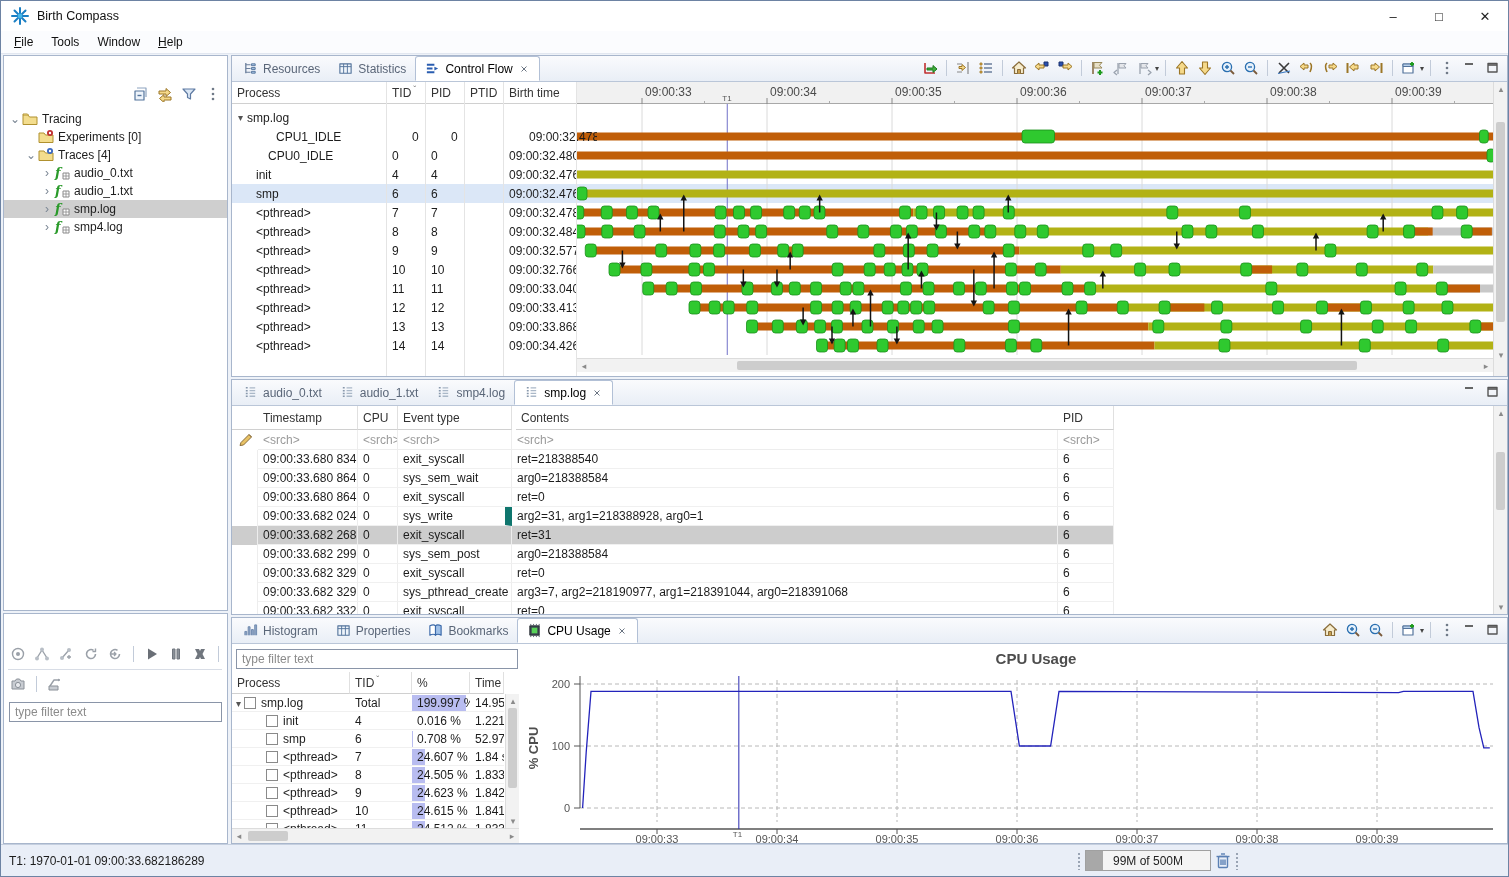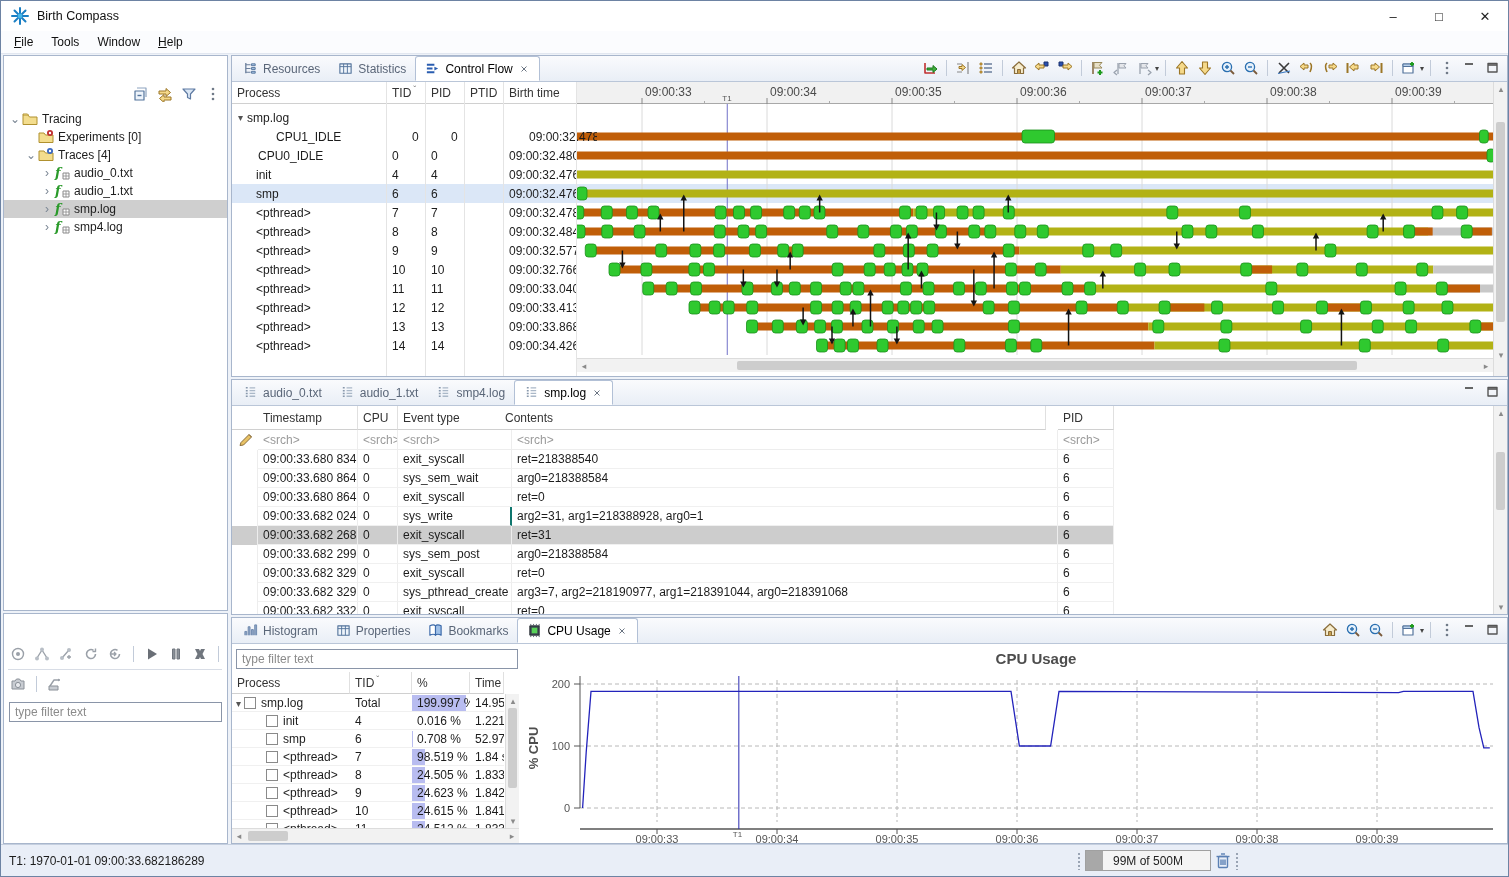--- a/index.html
+++ b/index.html
@@ -673,21 +673,21 @@
         <div style="position: absolute; left: 0px; top: 45px; width: 308px; height: 19px; margin-left: 20px;">
           <div class="cell" style="left: 0px; width: 155px; padding-left: 24px;">
             <span>CPU1_IDLE</span>
           </div>
           <div class="cell" style="left: 155px; width: 39px;">0</div>
           <div class="cell" style="left: 194px; width: 39px;">0</div>
           <div class="cell" style="left: 233px; width: 39px;"></div>
           <div class="cell" style="left: 272px; width: 73px;">09:00:32.4789</div>
         </div>
         <div style="position: absolute; left: 0px; top: 64px; width: 345px; height: 19px;">
-          <div class="cell" style="left: 6px; width: 171px; padding-left: 20px;">
+          <div class="cell" style="left: 0px; width: 171px; padding-left: 36px;">
             <span>CPU0_IDLE</span>
           </div>
           <div class="cell" style="left: 155px; width: 39px;">0</div>
           <div class="cell" style="left: 194px; width: 39px;">0</div>
           <div class="cell" style="left: 233px; width: 39px;"></div>
           <div class="cell" style="left: 272px; width: 73px;">09:00:32.4800</div>
         </div>
         <div style="position: absolute; left: 0px; top: 83px; width: 345px; height: 19px;">
           <div class="cell" style="left: 0px; width: 155px; padding-left: 24px;">
             <span>init</span>
@@ -852,21 +852,21 @@
             <path d="M3 5 h9" fill="none" stroke="#555" stroke-width="1.6" stroke-linejoin="round"></path>
           </svg>
         </span>
       </span>
     </div>
   <div id="ev-body" style="position:absolute;left:0;top:26px;right:0;bottom:0;overflow:hidden;">
       <div style="position:absolute;left:0;top:0;width:26px;height:24px;border-bottom:1px solid #d0d0d0;background:#fff;"></div>
       <div class="hdr-cell" style="left:26px;width:100px;height:24px;">Timestamp</div>
       <div class="hdr-cell" style="left:126px;width:40px;height:24px;">CPU</div>
       <div class="hdr-cell" style="left:166px;width:114px;height:24px;">Event type</div>
-      <div class="hdr-cell" style="left:268px;width:546px;height:24px;">Contents</div>
+      <div class="hdr-cell" style="left:284px;width:546px;height:24px;">Contents</div>
       <div class="hdr-cell" style="left:826px;width:56px;height:24px;">PID</div>
       <div style="position:absolute;left:6px;top:26px;width:16px;height:16px;">
         <svg width="16" height="16" viewBox="0 0 16 16">
           <path d="M2 13.5 l1 -3 L11 2.5 l2.5 2.5 -8 8 Z" fill="#e8c264" stroke="#8a6d3b" stroke-width="1" stroke-linejoin="round"></path>
           <path d="M11 2.5 l2.5 2.5" fill="none" stroke="#8a6d3b" stroke-width="1" stroke-linejoin="round"></path>
         </svg>
       </div>
       <div class="cell srch" style="left:26px;top:24px;width:100px;height:20px;border-right:1px solid #ededed;border-bottom:1px solid #ededed;">&lt;srch&gt;</div>
       <div class="cell srch" style="left:126px;top:24px;width:40px;height:20px;border-right:1px solid #ededed;border-bottom:1px solid #ededed;">&lt;srch&gt;</div>
       <div class="cell srch" style="left:166px;top:24px;width:114px;height:20px;border-right:1px solid #ededed;border-bottom:1px solid #ededed;">&lt;srch&gt;</div>
@@ -893,21 +893,21 @@
         <div class="cell" style="left:26px;width:100px;border-right:1px solid #ededed;border-bottom:1px solid #f0f0f0;">09:00:33.680 864 786</div>
         <div class="cell" style="left:126px;width:40px;border-right:1px solid #ededed;border-bottom:1px solid #f0f0f0;">0</div>
         <div class="cell" style="left:166px;width:114px;border-right:1px solid #ededed;border-bottom:1px solid #f0f0f0;">exit_syscall</div>
         <div class="cell" style="left:280px;width:546px;border-right:1px solid #ededed;border-bottom:1px solid #f0f0f0;">ret=0</div>
         <div class="cell" style="left:826px;width:56px;border-right:1px solid #ededed;border-bottom:1px solid #f0f0f0;">6</div>
       </div>
       <div class="rowline" style="top:101px;width:882px;">
         <div class="cell" style="left:0;width:26px;border-right:1px solid #ededed;"></div>
         <div class="cell" style="left:26px;width:100px;border-right:1px solid #ededed;border-bottom:1px solid #f0f0f0;">09:00:33.682 024 433</div>
         <div class="cell" style="left:126px;width:40px;border-right:1px solid #ededed;border-bottom:1px solid #f0f0f0;">0</div>
-        <div class="cell" style="left:166px;width:114px;border-right:2px solid #0f766e;border-bottom:1px solid #f0f0f0;">sys_write</div>
+        <div class="cell" style="left:166px;width:114px;border-right:7px solid #0f766e;border-bottom:1px solid #f0f0f0;">sys_write</div>
         <div class="cell" style="left:280px;width:546px;border-right:1px solid #ededed;border-bottom:1px solid #f0f0f0;">arg2=31, arg1=218388928, arg0=1</div>
         <div class="cell" style="left:826px;width:56px;border-right:1px solid #ededed;border-bottom:1px solid #f0f0f0;">6</div>
       </div>
       <div class="rowline" style="top:120px;width:882px;background:#cdcdcd;">
         <div class="cell" style="left:0;width:26px;border-right:1px solid #ededed;"></div>
         <div class="cell" style="left:26px;width:100px;border-right:1px solid #ededed;border-bottom:1px solid #f0f0f0;">09:00:33.682 268 569</div>
         <div class="cell" style="left:126px;width:40px;border-right:1px solid #ededed;border-bottom:1px solid #f0f0f0;">0</div>
         <div class="cell" style="left:166px;width:114px;border-right:1px solid #ededed;border-bottom:1px solid #f0f0f0;">exit_syscall</div>
         <div class="cell" style="left:280px;width:546px;border-right:1px solid #ededed;border-bottom:1px solid #f0f0f0;">ret=31</div>
         <div class="cell" style="left:826px;width:56px;border-right:1px solid #ededed;border-bottom:1px solid #f0f0f0;">6</div>
@@ -1163,21 +1163,21 @@
         <div class="cell" style="left:238px;width:34px;height:18px;">52.978</div>
       </div>
       <div class="rowline" style="top:76px;width:272px;height:18px;border-bottom:1px solid #f0f0f0;">
         <div class="cell" style="left:0;width:118px;padding-left:34px;height:18px;">
           <span style="display:inline-block;width:12px;height:12px;border:1px solid #8a8a8a;background:#fff;margin-right:5px;flex:none;"></span>
           <span>&lt;pthread&gt;</span>
         </div>
         <div class="cell" style="left:118px;width:62px;height:18px;">7</div>
         <div class="cell" style="left:180px;width:58px;height:18px;">
           <span style="position:absolute;left:0;top:1px;bottom:1px;width:13px;background:#b8bcf0;"></span>
-          <span style="position:relative;">98.519 %</span>
+          <span style="position:relative;">24.607 %</span>
         </div>
         <div class="cell" style="left:238px;width:34px;height:18px;">1.84 s</div>
       </div>
       <div class="rowline" style="top:94px;width:272px;height:18px;border-bottom:1px solid #f0f0f0;">
         <div class="cell" style="left:0;width:118px;padding-left:34px;height:18px;">
           <span style="display:inline-block;width:12px;height:12px;border:1px solid #8a8a8a;background:#fff;margin-right:5px;flex:none;"></span>
           <span>&lt;pthread&gt;</span>
         </div>
         <div class="cell" style="left:118px;width:62px;height:18px;">8</div>
         <div class="cell" style="left:180px;width:58px;height:18px;">

